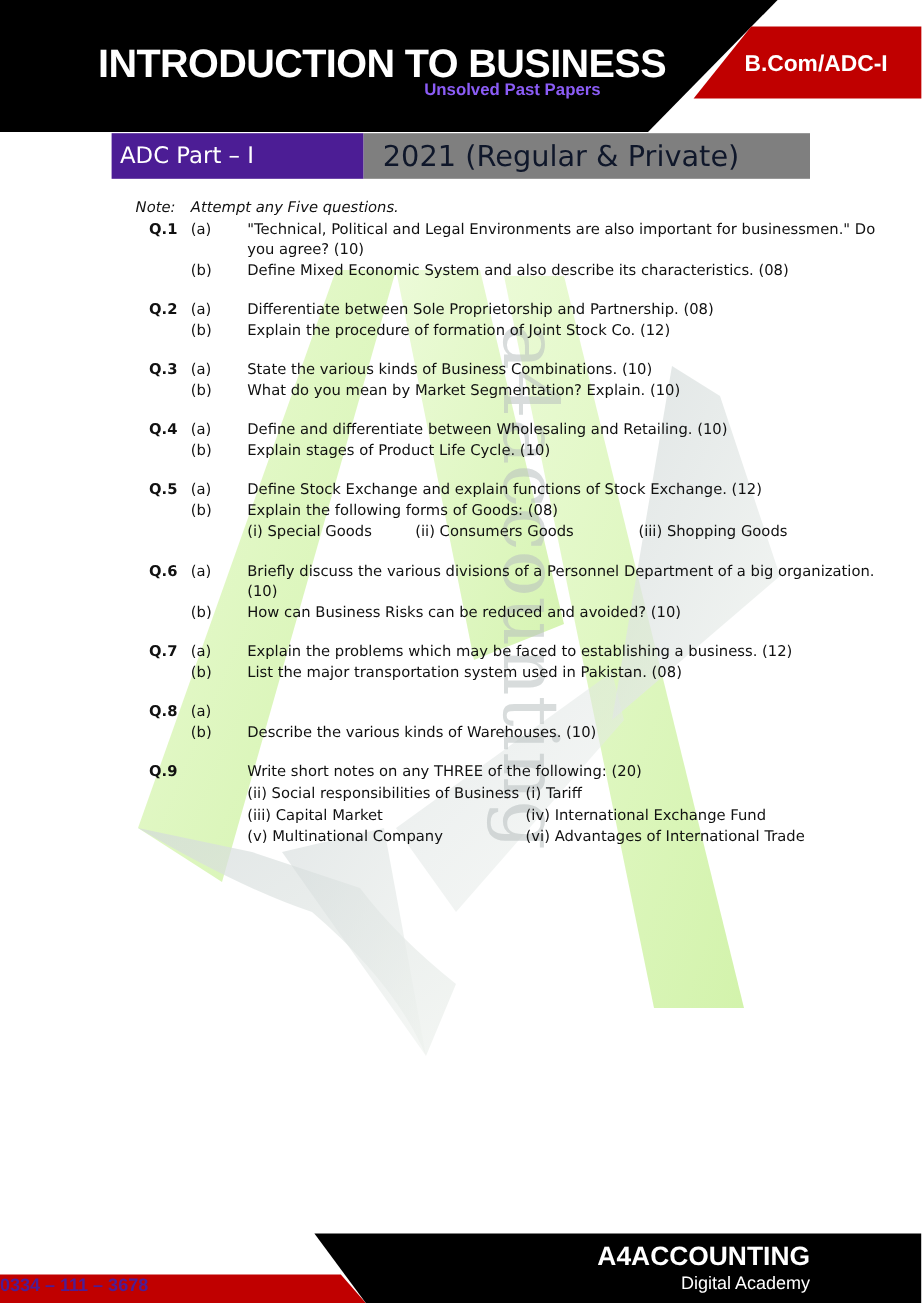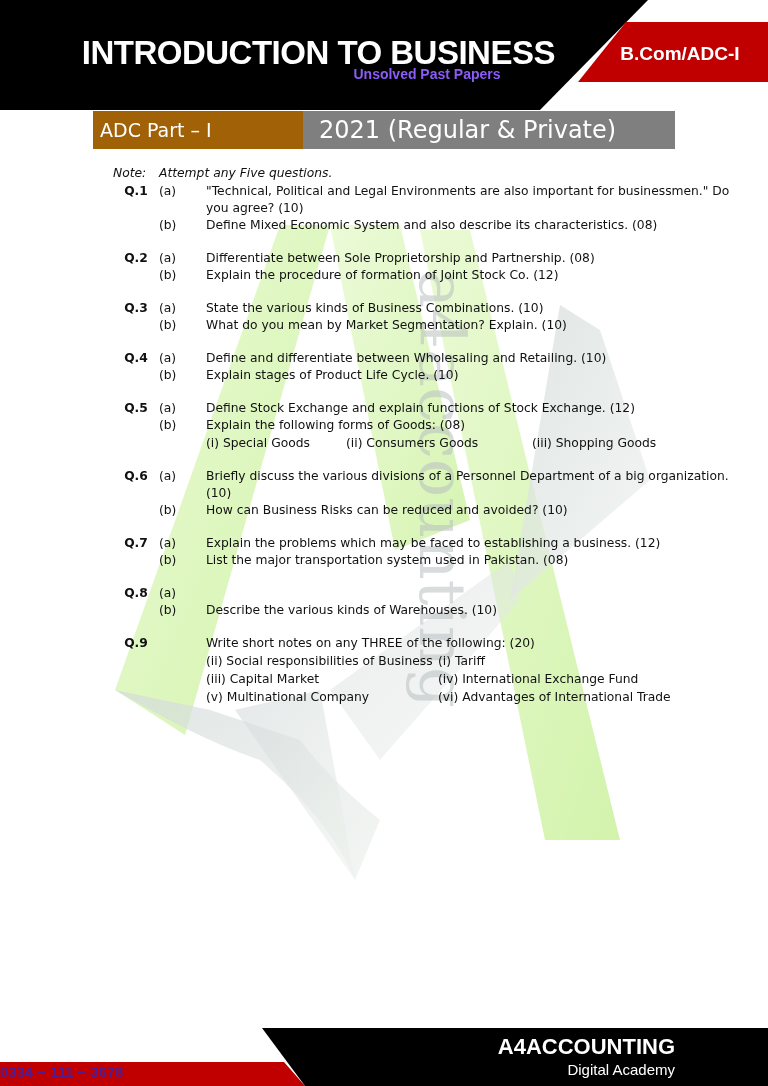--- a/index.html
+++ b/index.html
@@ -22,27 +22,27 @@
     font-family: "Liberation Sans", sans-serif; font-weight: bold;
     font-size: 14px; color: #8b5cf6; white-space: nowrap;
   }
   .hdr-badge {
     left: 600px; top: 43px; width: 160px; text-align: center;
     font-family: "Liberation Sans", sans-serif; font-weight: bold;
     font-size: 19px; color: #fff; white-space: nowrap;
   }
   
   .band-red {
-    left: 93px; top: 111px; width: 210px; height: 38px; background: #a16207;
+    left: 93px; top: 111px; width: 210px; height: 38px; background: #4c1d95;
     color: #fff; font-family: "DejaVu Sans", sans-serif; font-size: 19px;
     line-height: 38px; padding-left: 7px; box-sizing: border-box; white-space: nowrap;
   }
   .band-grey {
     left: 303px; top: 111px; width: 372px; height: 38px; background: #7f7f7f;
-    color: #ffffff; font-family: "DejaVu Sans", sans-serif; font-size: 24px;
+    color: #0f172a; font-family: "DejaVu Sans", sans-serif; font-size: 24px;
     line-height: 38px; padding-left: 16px; box-sizing: border-box; white-space: nowrap;
   }
   
   .watermark { left:0; top:0; width:768px; height:1086px; pointer-events:none; }
   
   .content {
     left: 93px; top: 166px; width: 620px;
     font-family: "DejaVu Sans", sans-serif; font-size: 12.3px; margin-left: 20px;
   }
   .note { height: 17px; font-style: italic; white-space: nowrap; }

